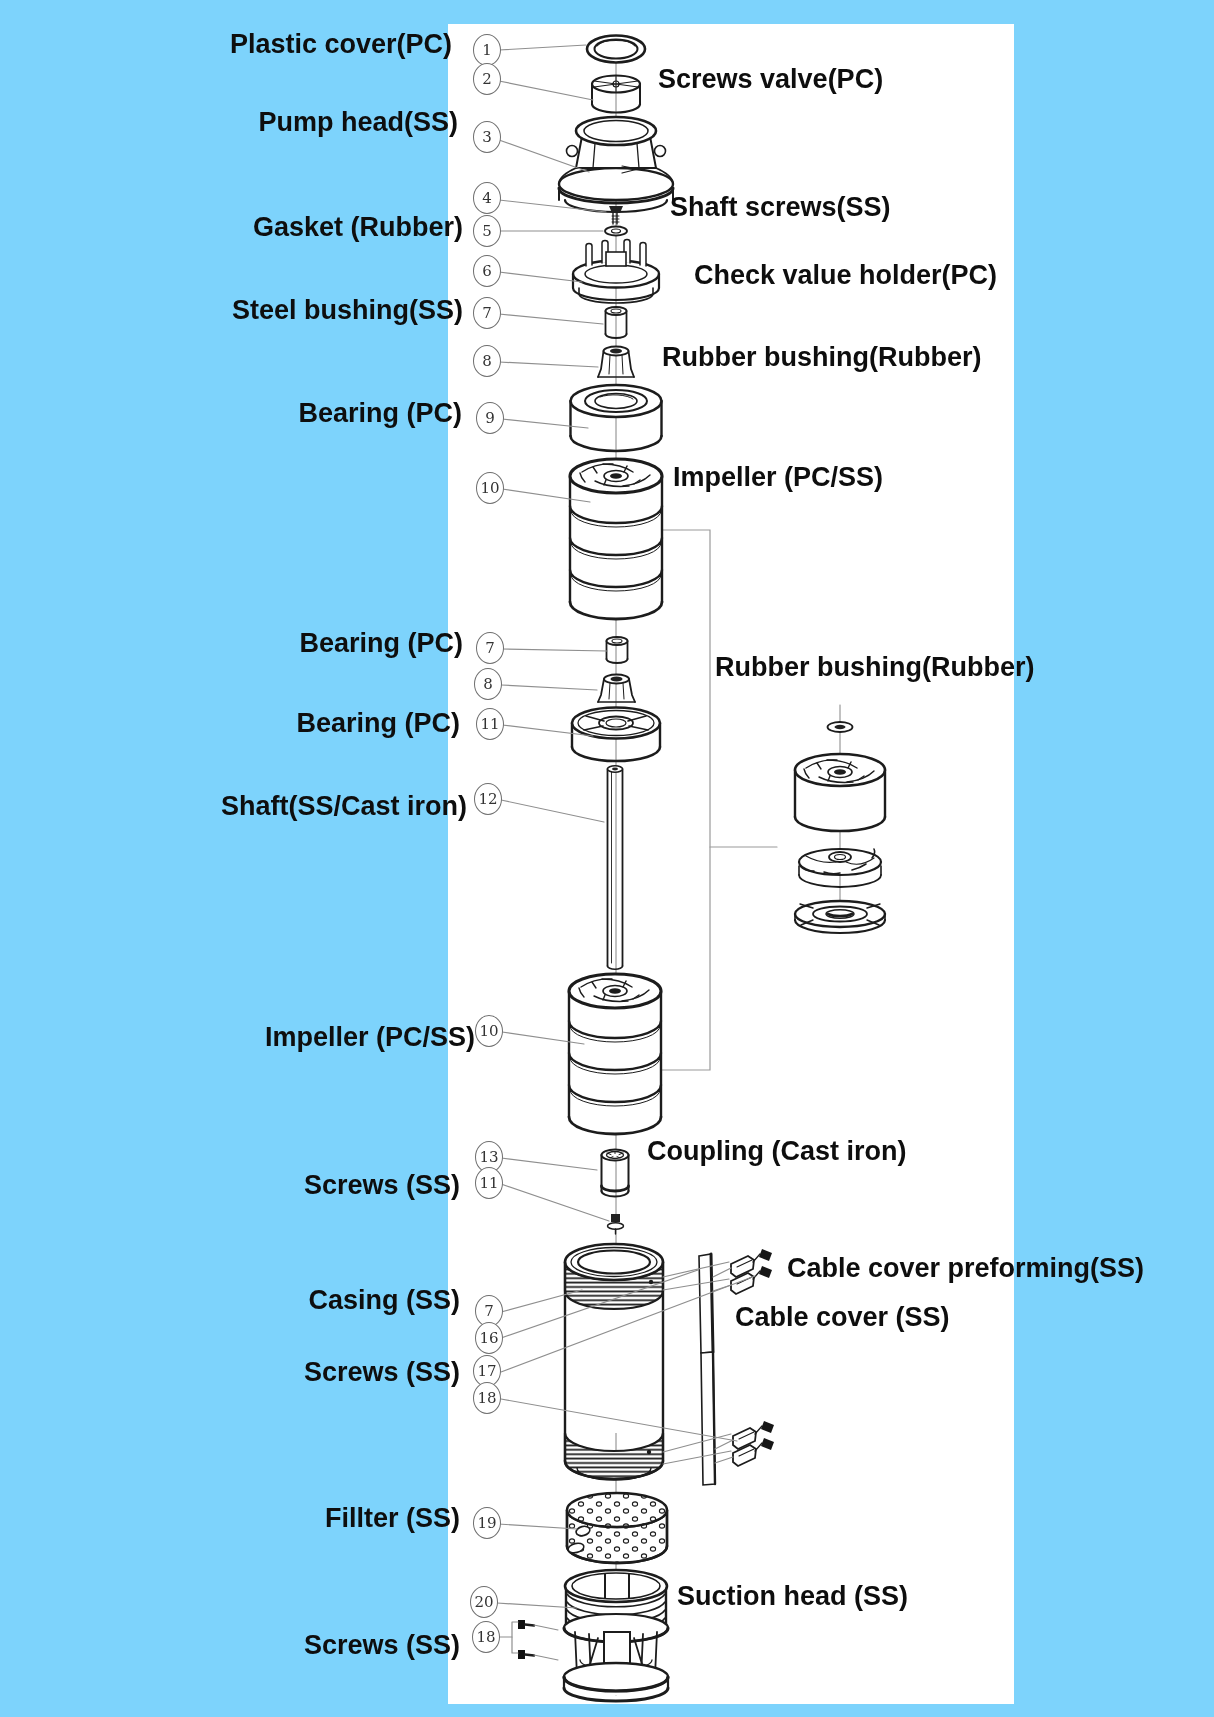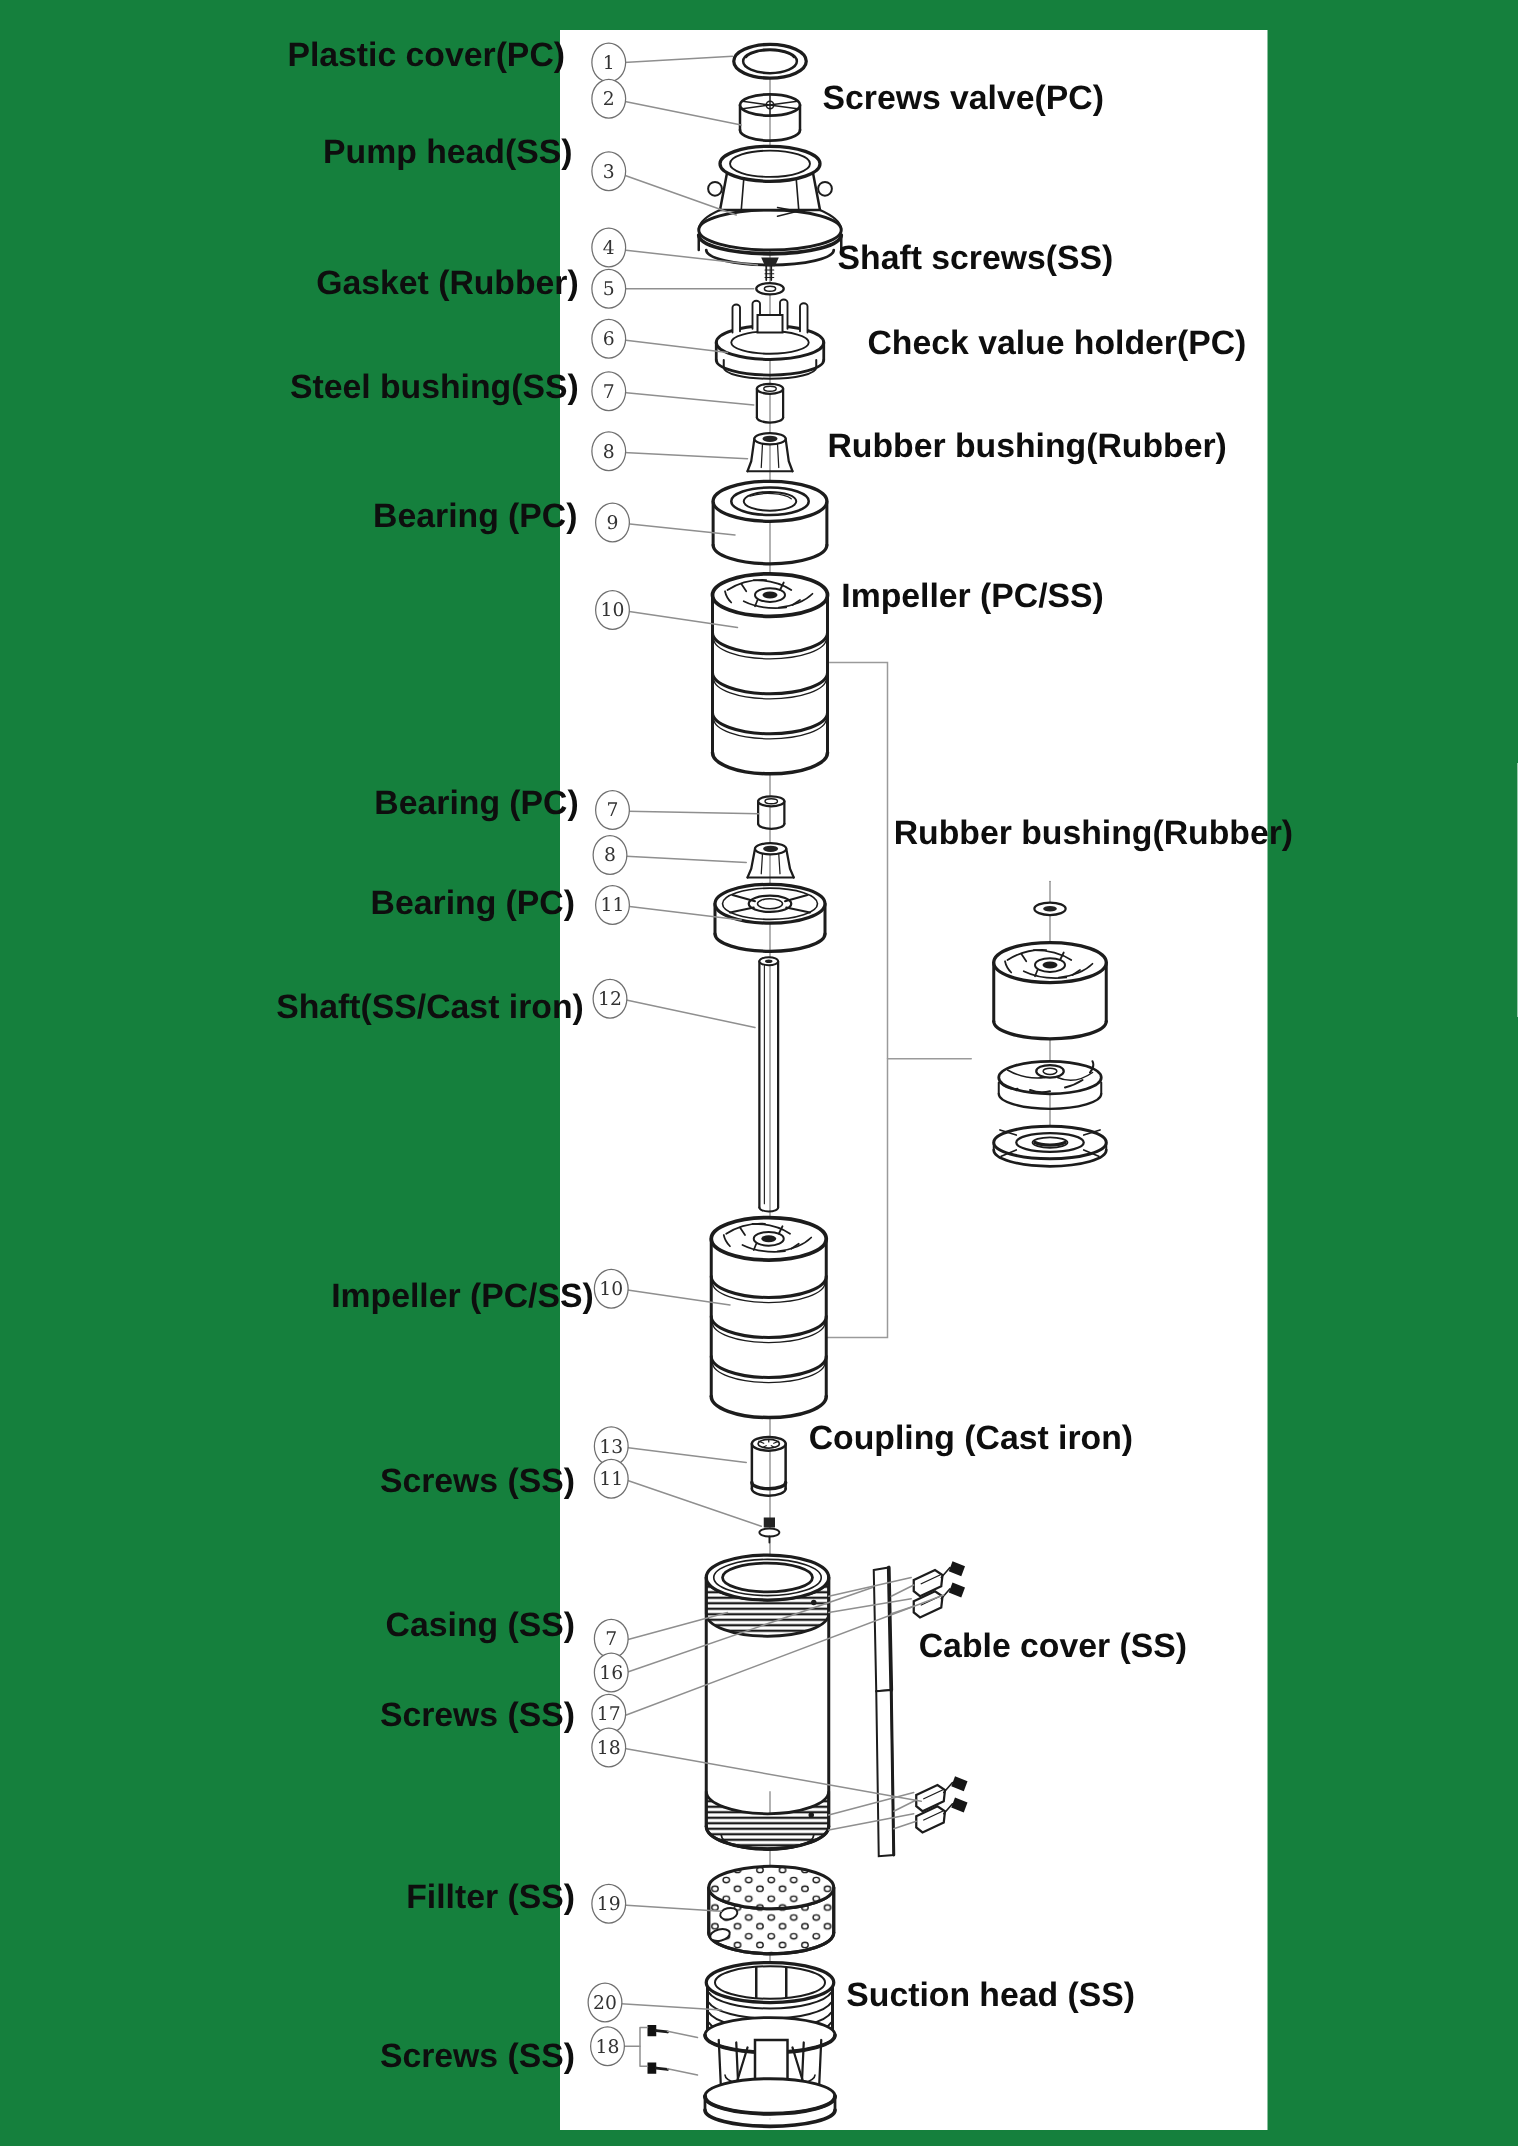--- a/index.html
+++ b/index.html
@@ -1,16 +1,16 @@
 <!DOCTYPE html>
 <html><head>
 <meta charset="utf-8">
 <style>
   html,body{margin:0;padding:0;background:#fff;}
-  .stage{position:relative;width:1214px;height:1717px;background:#15803d;overflow:hidden;
+  .stage{position:relative;width:1214px;height:1717px;background:#7dd3fc;overflow:hidden;
          font-family:"Liberation Sans",sans-serif;}
   .canvas{position:absolute;left:448px;top:24px;width:566px;height:1680px;background:#ffffff;}
   svg.draw{position:absolute;left:0;top:0;width:1214px;height:1717px;}
   .lbl{position:absolute;font-weight:700;font-size:27px;color:#0e0e0e;white-space:nowrap;line-height:1;}
   .lbl.r{transform:translate(-100%,-50%);} 
   .lbl.l{transform:translate(0,-50%);}     
   .callout{position:absolute;width:26px;height:30px;border:1.5px solid #6f6f6f;border-radius:50%;
            background:#fff;color:#333;font-family:"DejaVu Serif",serif;font-size:15px;
            display:flex;align-items:center;justify-content:center;transform:translate(-50%,-50%);}
   path,line,ellipse,circle,polyline,rect{vector-effect:none;}
@@ -376,20 +376,21 @@
   <div class="lbl r" style="left:460px;top:1518px">Fillter (SS)</div>
   <div class="lbl r" style="left:460px;top:1645px">Screws (SS)</div>
 
   <div class="lbl l" style="left:658px;top:79px">Screws valve(PC)</div>
   <div class="lbl l" style="left:670px;top:207px">Shaft screws(SS)</div>
   <div class="lbl l" style="left:694px;top:275px">Check value holder(PC)</div>
   <div class="lbl l" style="left:662px;top:357px">Rubber bushing(Rubber)</div>
   <div class="lbl l" style="left:673px;top:477px">Impeller (PC/SS)</div>
   <div class="lbl l" style="left:715px;top:667px">Rubber bushing(Rubber)</div>
   <div class="lbl l" style="left:647px;top:1151px">Coupling (Cast iron)</div>
+  <div class="lbl l" style="left:787px;top:1268px">Cable cover preforming(SS)</div>
   <div class="lbl l" style="left:735px;top:1317px">Cable cover (SS)</div>
   <div class="lbl l" style="left:677px;top:1596px">Suction head (SS)</div>
 
   <span class="callout" style="left:487px;top:50px">1</span>
   <span class="callout" style="left:487px;top:79px">2</span>
   <span class="callout" style="left:487px;top:137px">3</span>
   <span class="callout" style="left:487px;top:198px">4</span>
   <span class="callout" style="left:487px;top:231px">5</span>
   <span class="callout" style="left:487px;top:271px">6</span>
   <span class="callout" style="left:487px;top:313px">7</span>

